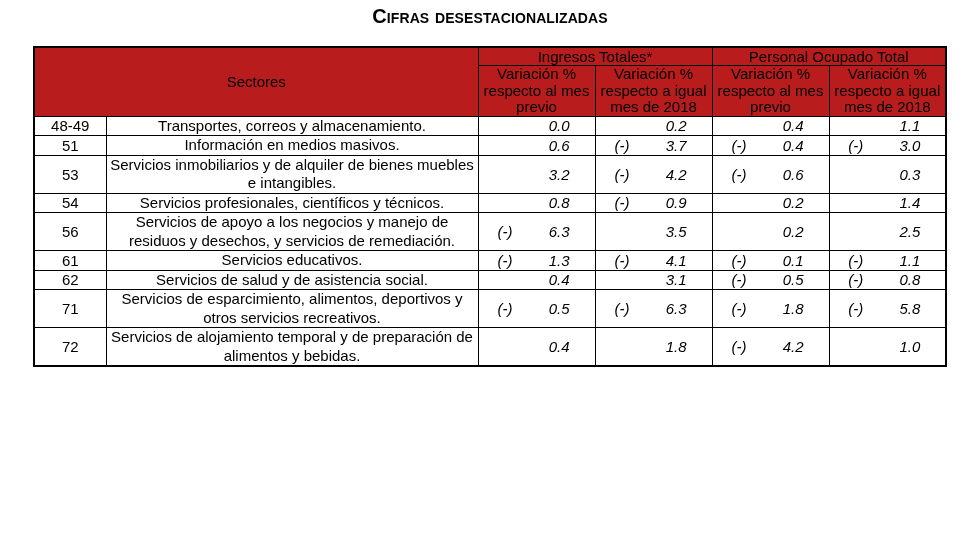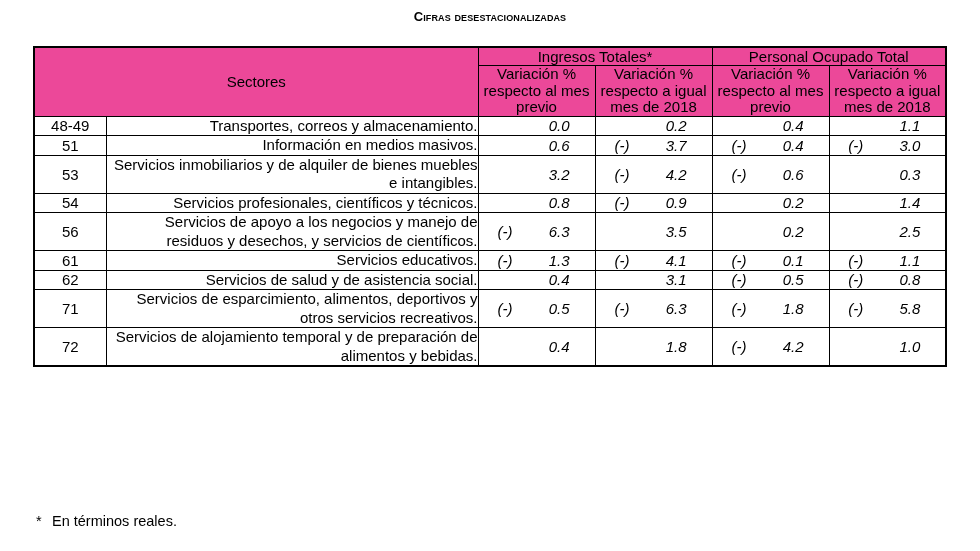--- a/index.html
+++ b/index.html
@@ -23,21 +23,21 @@
   }
   .title-line {
     font-weight: bold;
     font-variant: small-caps;
     font-size: 19.5px;
     line-height: 23px;
     letter-spacing: 0.1px;
     white-space: nowrap;
   }
   .title-line.second {
-    font-size: 13px;
+    font-size: 20px;
   }
 
   
   .table-wrap {
     position: absolute;
     left: 33px;
     top: 46px;
     width: 912px;
   }
   table.main {
@@ -49,21 +49,21 @@
   table.main td, table.main th {
     border: 1px solid #000;
     padding: 0;
     font-weight: normal;
     font-size: 15px;
     vertical-align: middle;
   }
 
   
   .hd {
-    background: #ec4899;
+    background: #b91c1c;
     font-size: 15.5px;
     line-height: 17px;
     padding: 3px 2px;
   }
   .hd-group {
     font-size: 16.5px;
     padding: 5px 2px 5px 2px;
   }
   .hd-sectores {
     font-size: 16px;
@@ -75,21 +75,21 @@
   }
 
   
   .cell-code {
     text-align: center;
     padding: 2px 6px 2px 3px;
     font-size: 15px;
     white-space: nowrap;
   }
   .cell-sector {
-    text-align: right;
+    text-align: center;
     padding: 3px 6px 3px 20px;
     font-size: 15.2px;
     line-height: 18.5px;
   }
   .cell-num {
     text-align: center;
     padding: 2px 0;
     font-size: 15px;
     white-space: nowrap;
   }
@@ -192,21 +192,21 @@
         <tr>
           <td class="cell-code">54</td>
           <td class="cell-sector">Servicios profesionales, científicos y técnicos.</td>
           <td class="cell-num"><span class="numwrap"><span class="neg-mark"></span><span class="num-val">0.8</span></span></td>
           <td class="cell-num"><span class="numwrap"><span class="neg-mark">(-)</span><span class="num-val">0.9</span></span></td>
           <td class="cell-num"><span class="numwrap"><span class="neg-mark"></span><span class="num-val">0.2</span></span></td>
           <td class="cell-num"><span class="numwrap"><span class="neg-mark"></span><span class="num-val">1.4</span></span></td>
         </tr>
         <tr>
           <td class="cell-code">56</td>
-          <td class="cell-sector">Servicios de apoyo a los negocios y manejo de residuos y desechos, y servicios de científicos.</td>
+          <td class="cell-sector">Servicios de apoyo a los negocios y manejo de residuos y desechos, y servicios de remediación.</td>
           <td class="cell-num"><span class="numwrap"><span class="neg-mark">(-)</span><span class="num-val">6.3</span></span></td>
           <td class="cell-num"><span class="numwrap"><span class="neg-mark"></span><span class="num-val">3.5</span></span></td>
           <td class="cell-num"><span class="numwrap"><span class="neg-mark"></span><span class="num-val">0.2</span></span></td>
           <td class="cell-num"><span class="numwrap"><span class="neg-mark"></span><span class="num-val">2.5</span></span></td>
         </tr>
         <tr>
           <td class="cell-code">61</td>
           <td class="cell-sector">Servicios educativos.</td>
           <td class="cell-num"><span class="numwrap"><span class="neg-mark">(-)</span><span class="num-val">1.3</span></span></td>
           <td class="cell-num"><span class="numwrap"><span class="neg-mark">(-)</span><span class="num-val">4.1</span></span></td>
@@ -235,16 +235,13 @@
           <td class="cell-num"><span class="numwrap"><span class="neg-mark"></span><span class="num-val">0.4</span></span></td>
           <td class="cell-num"><span class="numwrap"><span class="neg-mark"></span><span class="num-val">1.8</span></span></td>
           <td class="cell-num"><span class="numwrap"><span class="neg-mark">(-)</span><span class="num-val">4.2</span></span></td>
           <td class="cell-num"><span class="numwrap"><span class="neg-mark"></span><span class="num-val">1.0</span></span></td>
         </tr>
       </tbody>
   </table>
 </div>
 
 <div class="footnotes">
-  <div class="fn-line">
-    <span class="fn-star">*</span><span>En términos reales.</span>
-  </div>
 </div>
 
 </body></html>

